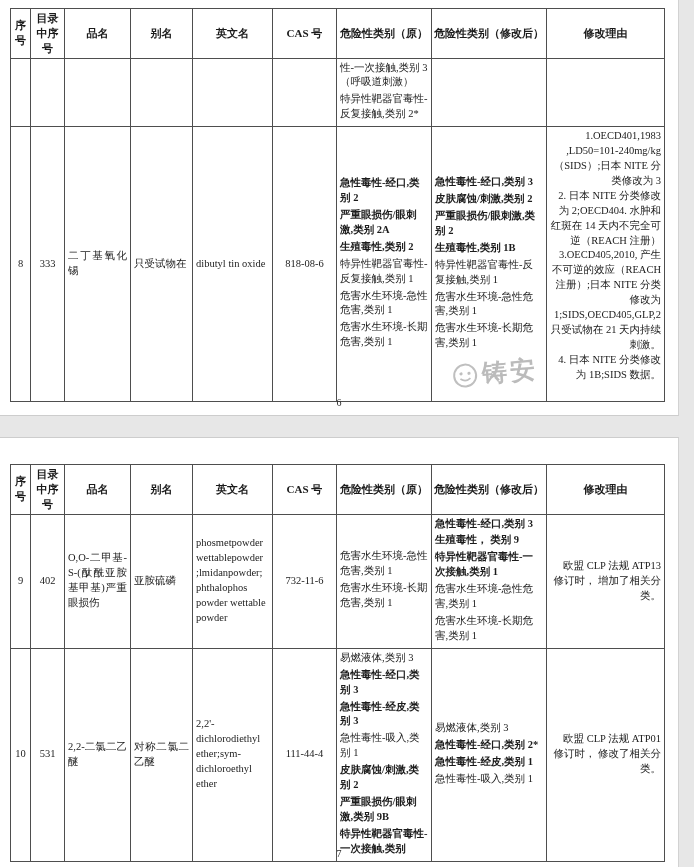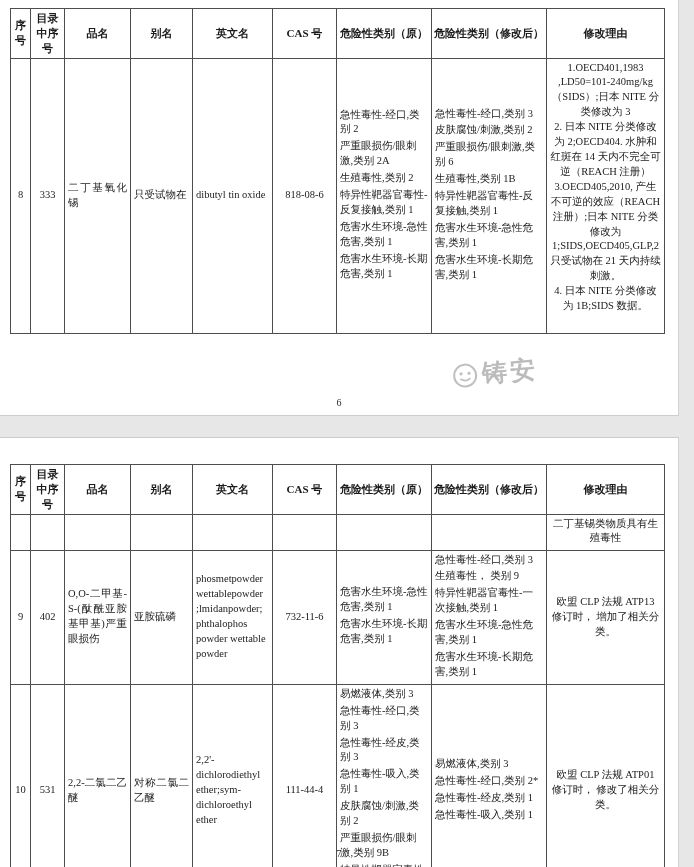--- a/index.html
+++ b/index.html
@@ -19,23 +19,23 @@
     border:1px solid #4e4e4e;
     padding:2px 3px;
     font-size:10.5px;line-height:1.42;
     vertical-align:middle;overflow:hidden;
     word-wrap:break-word;
   }
   th{font-weight:bold;text-align:center;font-size:11px;padding:2px 1px;line-height:1.35;}
   td.c{text-align:center;}
   td.just{text-align:justify;}
   td.vtop{vertical-align:top;}
-  .reason{white-space:pre-line;text-align:center;}
+  .reason{white-space:pre-line;text-align:right;}
   .hline{margin:0 0 2px 0;}
-  .hline.b{font-weight:normal;}
+  .hline.b{font-weight:bold;}
   .pageno{position:absolute;left:0;width:678px;text-align:center;font-size:10px;color:#2a2a2a;}
   .page1 .pageno{bottom:7px;}
   .page2 .pageno{bottom:9px;}
   .wm{position:absolute;display:flex;align-items:center;gap:4px;color:#a9a9a9;opacity:.8;pointer-events:none;}
   .wm .txt{font-size:25px;letter-spacing:3px;font-weight:bold;color:#ababab;}
   .wm1{left:452px;top:356px;transform:rotate(-5deg);}
   .wm svg{display:block;}
 </style>
 </head>
 <body>
@@ -60,39 +60,53 @@
         <th>品名</th>
         <th>别名</th>
         <th>英文名</th>
         <th>CAS 号</th>
         <th>危险性类别（原）</th>
         <th>危险性类别（修改后）</th>
         <th>修改理由</th>
       </tr>
     </thead>
     <tbody>
+      <tr style="height:64px">
+        <td class="c"></td>
+        <td class="c"></td>
+        <td></td>
+        <td></td>
+        <td></td>
+        <td></td>
+        <td class="vtop">
+            <div class="hline">性-一次接触,类别 3（呼吸道刺激）</div>
+            <div class="hline">特异性靶器官毒性-反复接触,类别 2*</div>
+          </td>
+        <td></td>
+        <td></td>
+      </tr>
       <tr style="height:275px">
         <td class="c">8</td>
         <td class="c">333</td>
         <td class="just">二丁基氧化锡</td>
         <td class="just">只受试物在</td>
         <td class="just">dibutyl tin oxide</td>
         <td class="c">818-08-6</td>
         <td>
             <div class="hline b">急性毒性-经口,类别 2</div>
             <div class="hline b">严重眼损伤/眼刺激,类别 2A</div>
             <div class="hline b">生殖毒性,类别 2</div>
             <div class="hline">特异性靶器官毒性-反复接触,类别 1</div>
             <div class="hline">危害水生环境-急性危害,类别 1</div>
             <div class="hline">危害水生环境-长期危害,类别 1</div>
           </td>
         <td>
             <div class="hline b">急性毒性-经口,类别 3</div>
             <div class="hline b">皮肤腐蚀/刺激,类别 2</div>
-            <div class="hline b">严重眼损伤/眼刺激,类别 6</div>
+            <div class="hline b">严重眼损伤/眼刺激,类别 2</div>
             <div class="hline b">生殖毒性,类别 1B</div>
             <div class="hline">特异性靶器官毒性-反复接触,类别 1</div>
             <div class="hline">危害水生环境-急性危害,类别 1</div>
             <div class="hline">危害水生环境-长期危害,类别 1</div>
           </td>
         <td class="reason vtop">1.OECD401,1983 ,LD50=101-240mg/kg（SIDS）;日本 NITE 分类修改为 3
 2. 日本 NITE 分类修改为 2;OECD404. 水肿和红斑在 14 天内不完全可逆（REACH 注册）
 3.OECD405,2010, 产生不可逆的效应（REACH 注册）;日本 NITE 分类修改为 1;SIDS,OECD405,GLP,2 只受试物在 21 天内持续刺激。
 4. 日本 NITE 分类修改为 1B;SIDS 数据。</td>
       </tr>
@@ -132,31 +146,20 @@
         <th>品名</th>
         <th>别名</th>
         <th>英文名</th>
         <th>CAS 号</th>
         <th>危险性类别（原）</th>
         <th>危险性类别（修改后）</th>
         <th>修改理由</th>
       </tr>
     </thead>
     <tbody>
-      <tr style="height:36px">
-        <td></td>
-        <td></td>
-        <td></td>
-        <td></td>
-        <td></td>
-        <td></td>
-        <td></td>
-        <td></td>
-        <td class="reason vtop">二丁基锡类物质具有生殖毒性</td>
-      </tr>
       <tr style="height:107px">
         <td class="c">9</td>
         <td class="c">402</td>
         <td class="just">O,O-二甲基-S-(酞酰亚胺基甲基)严重眼损伤</td>
         <td class="just">亚胺硫磷</td>
         <td>phosmetpowder wettablepowder ;lmidanpowder; phthalophos powder wettable powder</td>
         <td class="c">732-11-6</td>
         <td>
             <div class="hline">危害水生环境-急性危害,类别 1</div>
             <div class="hline">危害水生环境-长期危害,类别 1</div>

